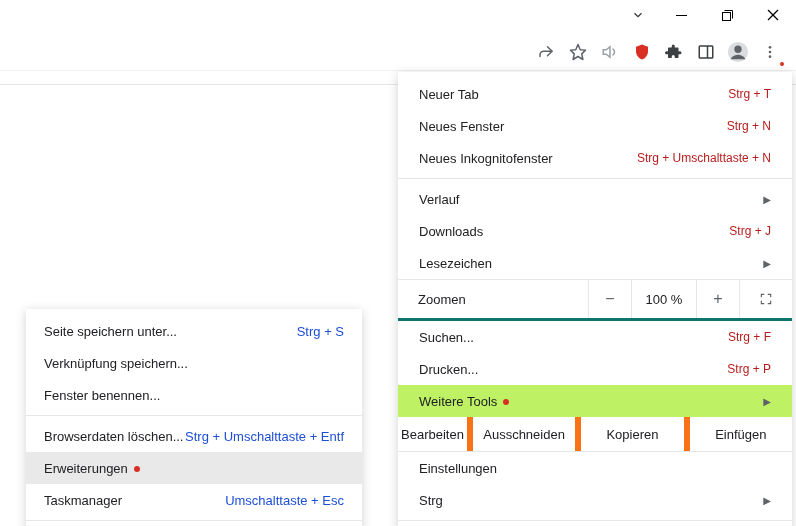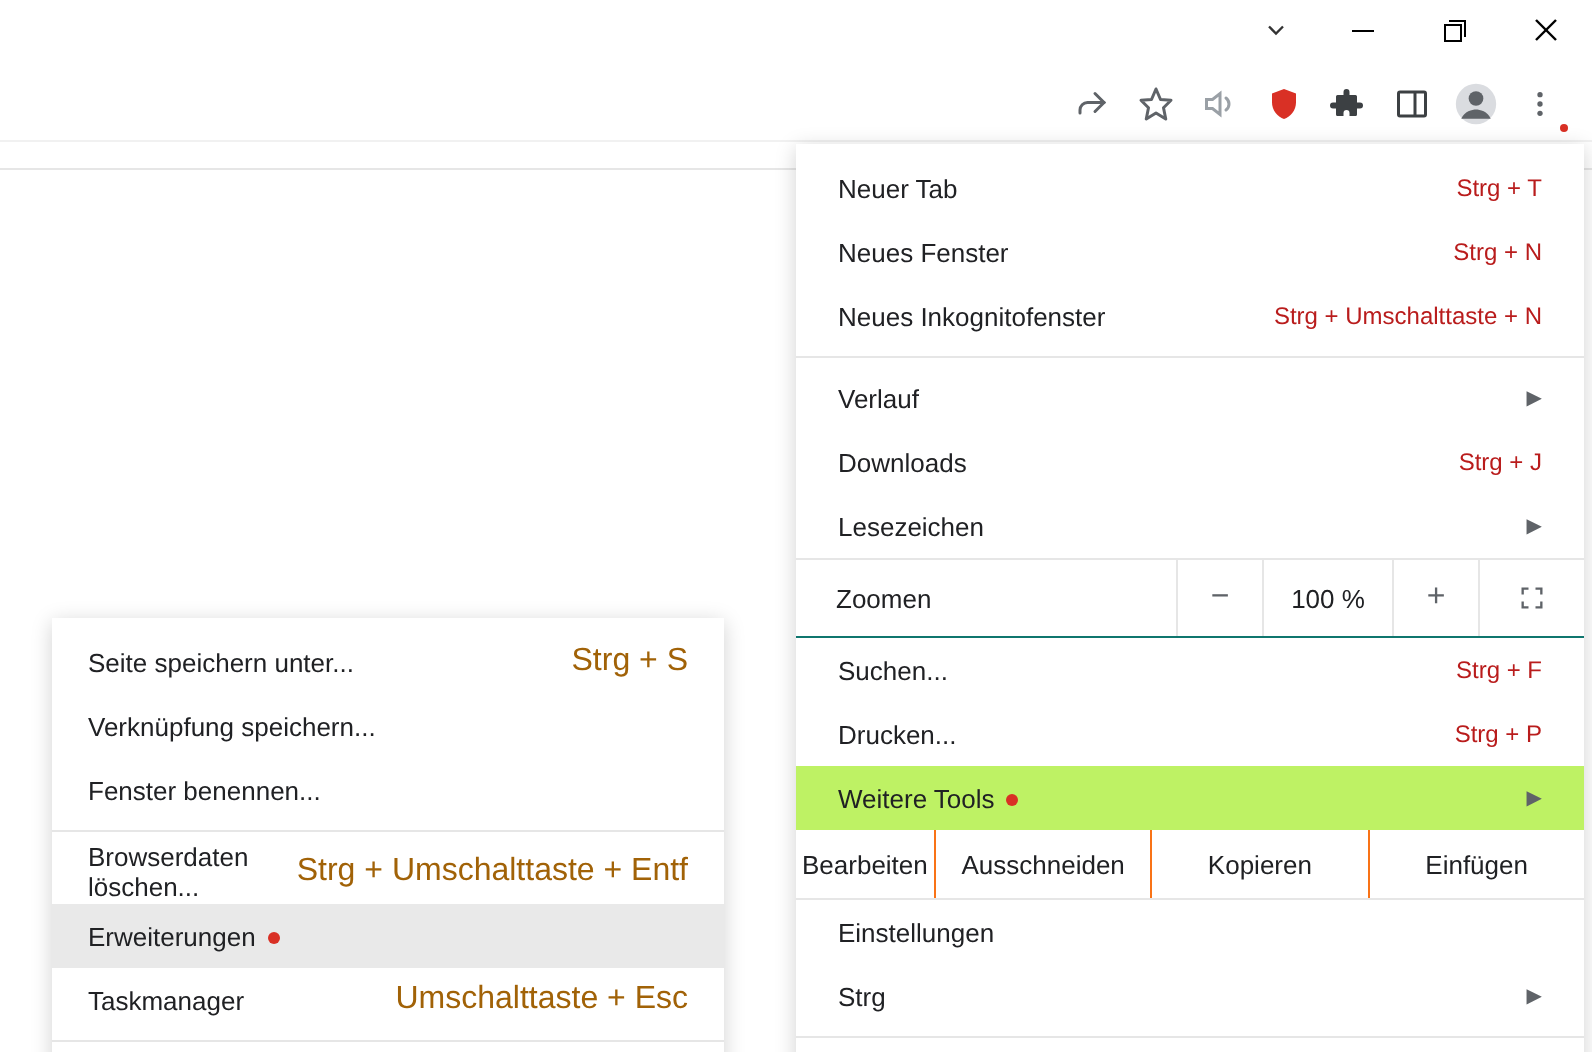--- a/index.html
+++ b/index.html
@@ -16,37 +16,37 @@
   .red-dot{position:absolute;width:4px;height:4px;border-radius:50%;background:#d93025}
   .content-line{position:absolute;top:84px;left:0;right:0;height:1px;background:#e6e6e6}
   
   .menu{position:absolute;top:72px;right:4px;width:394px;background:#fff;box-shadow:0 2px 10px rgba(0,0,0,0.18);padding:6px 0}
   .mrow{display:flex;align-items:center;height:32px;padding:0 21px;position:relative}
   .mrow.hover{background:#bef264}
   .mlabel{flex:1;color:#202124}
   .mshort{color:#b91c1c;font-size:12px}
   .arrow{color:#5f6368;font-size:10px;margin-left:8px}
   .sep{height:1px;background:#e6e6e6;margin:4px 0}
-  .zoomrow{display:flex;align-items:center;height:38px;padding:0 0 0 20px;border-top:1px solid #e6e6e6;border-bottom:1px solid #0f766e}
+  .zoomrow{display:flex;align-items:center;height:38px;padding:0 0 0 20px;border-top:1px solid #e6e6e6;border-bottom:3px solid #0f766e}
   .zlabel{flex:1}
   .zbtns{display:flex;align-items:center;border-left:1px solid #e6e6e6;height:100%}
   .zbtn{width:42px;height:100%;display:flex;align-items:center;justify-content:center;color:#5f6368;font-size:16px;border-right:1px solid #e6e6e6}
   .zval{width:64px;text-align:center;border-right:1px solid #e6e6e6;height:100%;display:flex;align-items:center;justify-content:center;font-size:13px}
   .zfs{width:52px;height:100%;display:flex;align-items:center;justify-content:center}
   .editrow{display:flex;align-items:center;height:34px;border-bottom:1px solid #e6e6e6}
   .editlabel{padding:0 3px}
   .editactions{flex:1;display:flex;height:100%}
-  .eact{flex:1;display:flex;align-items:center;justify-content:center;border-left:1px solid #f97316}
+  .eact{flex:1;display:flex;align-items:center;justify-content:center;border-left:6px solid #f97316}
   .dot-annot{width:6px;height:6px;border-radius:50%;background:#d93025;display:inline-block;margin-left:6px;vertical-align:middle}
   
   .submenu{position:absolute;top:309px;left:26px;width:336px;background:#fff;box-shadow:0 2px 10px rgba(0,0,0,0.18);padding:6px 0}
   .srow{display:flex;align-items:center;height:32px;padding:0 18px}
   .srow.hover{background:#e9e9e9}
   .slabel{flex:1}
-  .sshort{color:#a16207;font-size:16px}
+  .sshort{color:#1d4ed8;font-size:13px}
 </style>
 </head>
 <body>
 
 <div class="window">
 
   <div class="winbar">
     <div class="winbtn drop">
       <svg width="14" height="14" viewBox="0 0 24 24" fill="none" stroke="#333" stroke-width="2">
           <polyline points="6 9 12 15 18 9"></polyline>

